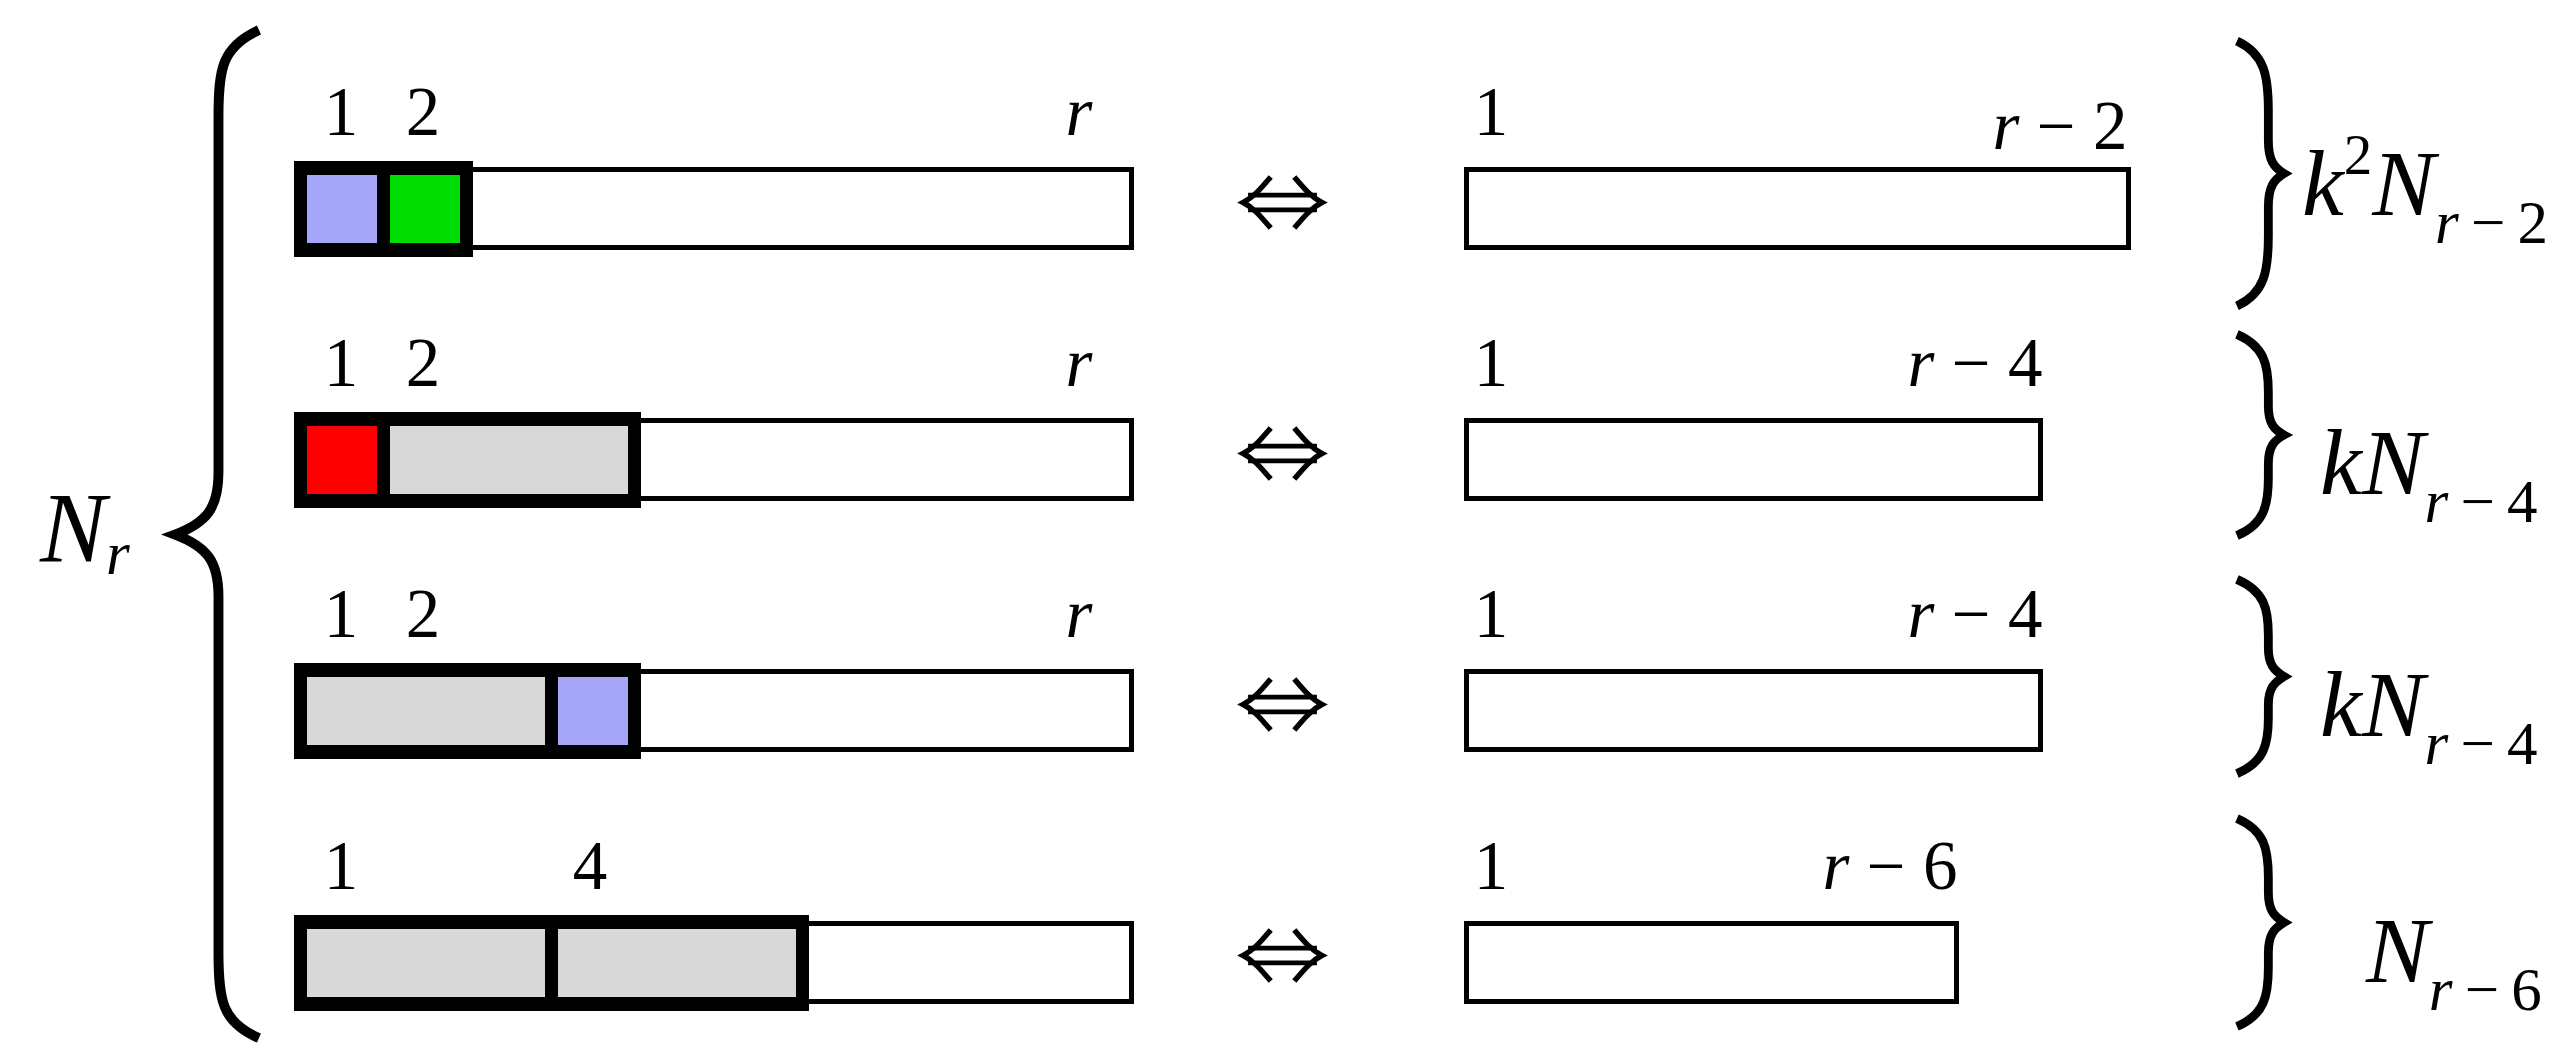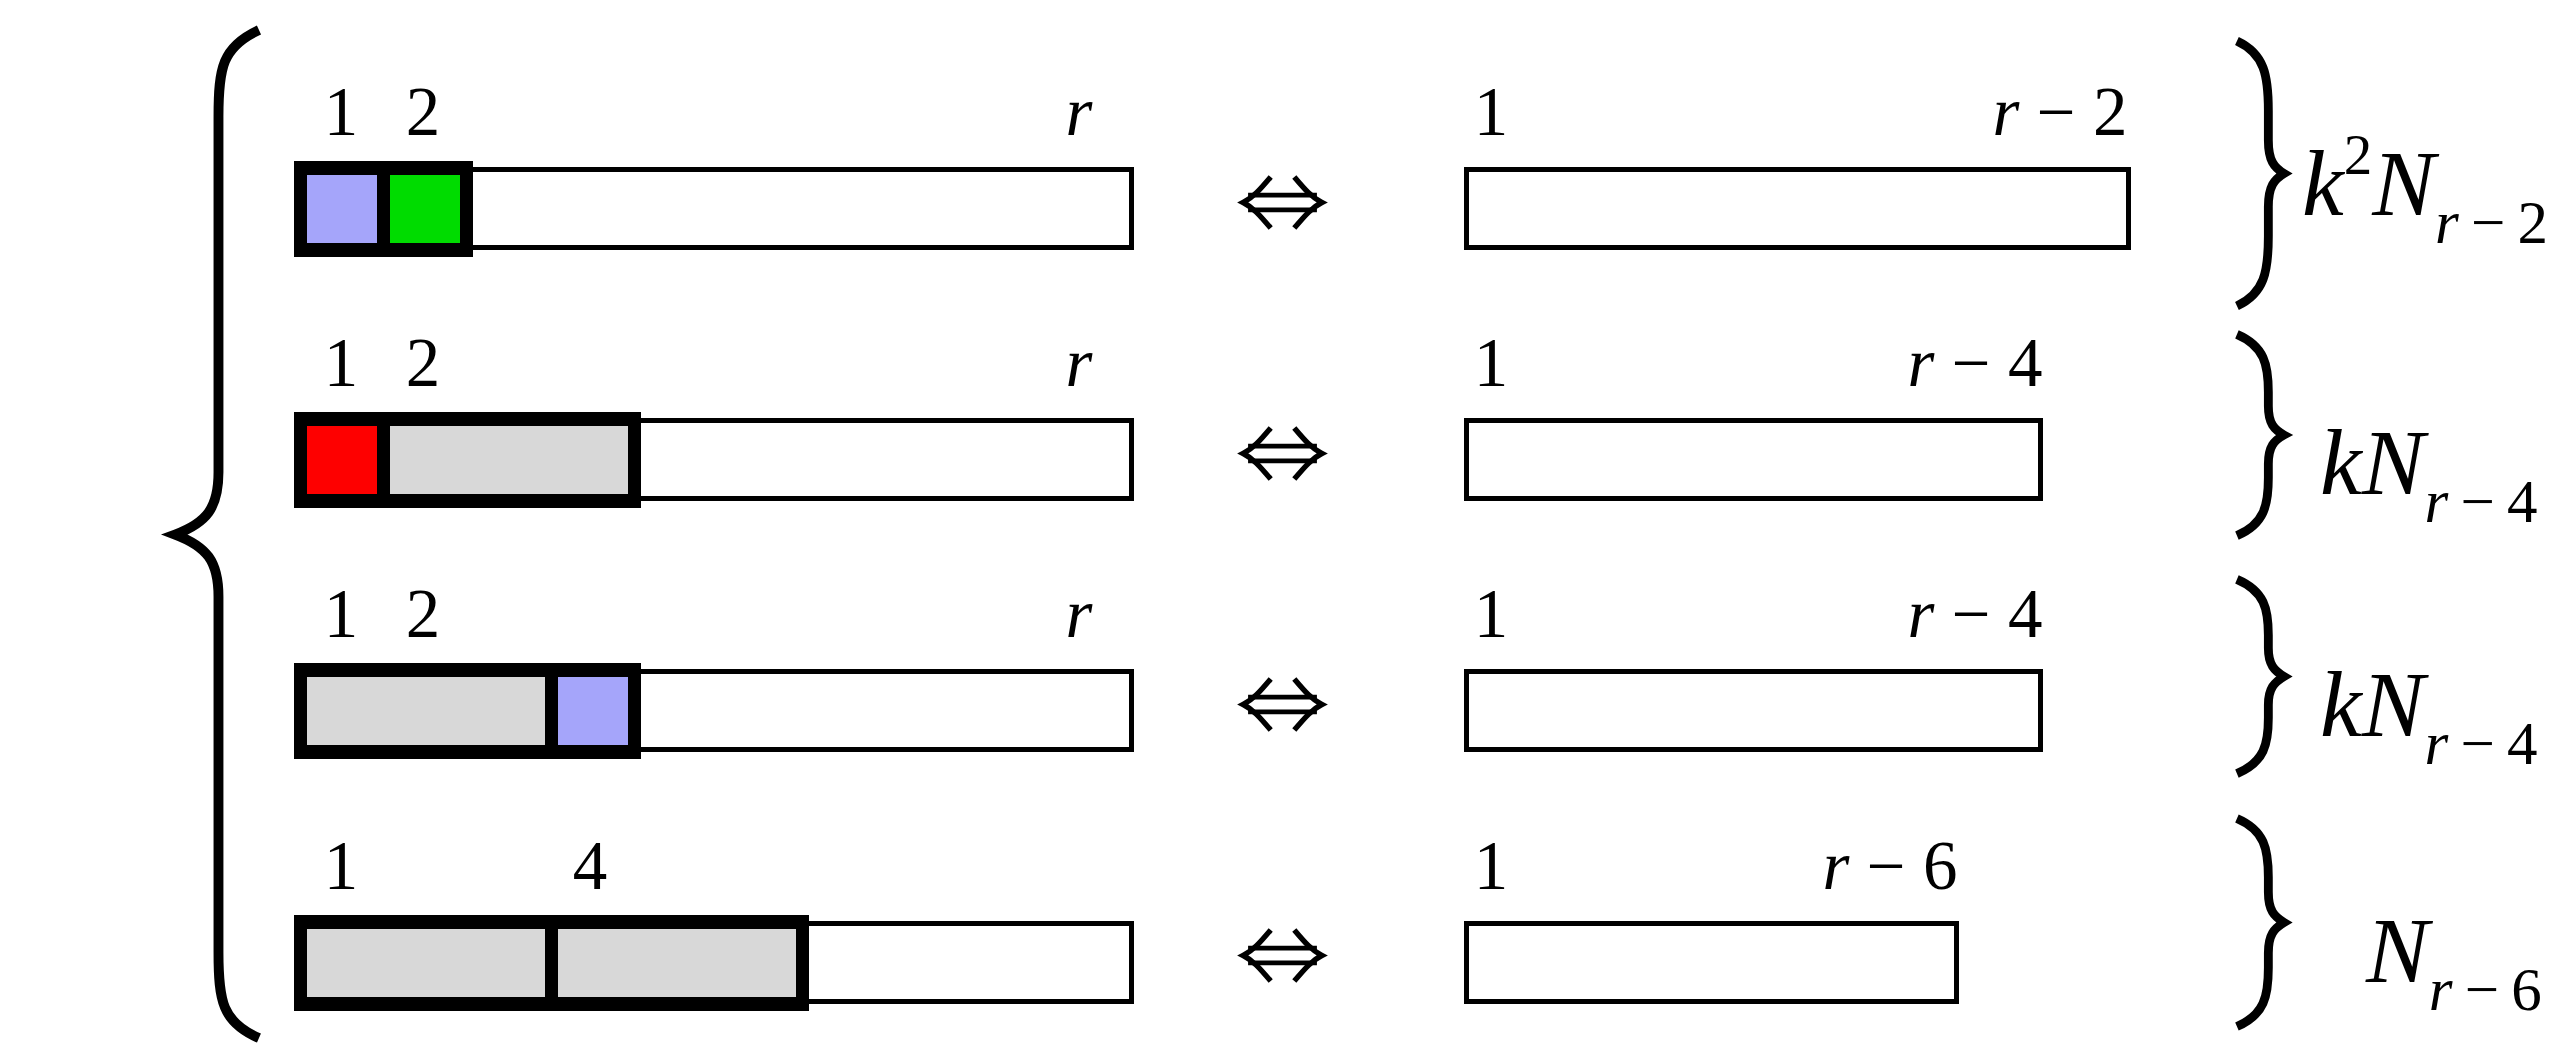--- a/index.html
+++ b/index.html
@@ -18,30 +18,31 @@
   .formula i{font-style:italic;}
   .lhs{position:absolute;left:40px;top:464px;font-size:99px;line-height:128px;}
   .lhs sub{font-size:61px;vertical-align:-0.22em;font-style:italic;}
   .stroke{stroke:#000;fill:none;}
 </style>
 </head>
 <body>
 
 <div id="canvas">
 
+  <div class="lhs"><i class="it">N</i><sub>r</sub></div>
   <svg style="left:168px;top:26px" width="99" height="1019" viewBox="0 0 100 1032">
     <path class="stroke" stroke-width="10" d="M 92,4 C 55,21 51,42 51,92 L 51,452 C 51,488 39,503 7,515 C 39,527 51,542 51,578 L 51,938 C 51,988 55,1009 92,1025"></path>
   </svg>
 
   <div>
     <span class="tick" style="left:341px;top:78px">1</span>
     <span class="tick" style="left:423px;top:78px">2</span>
     <span class="tick it" style="left:1079px;top:78px">r</span>
     <span class="tick" style="left:1491px;top:78px">1</span>
-    <span class="tick" style="left:2060px;top:78px"><i class="it">r</i><span>&nbsp;−&nbsp;2</span></span>
+    <span class="tick" style="left:2060px;top:92px"><i class="it">r</i><span>&nbsp;−&nbsp;2</span></span>
 
     <div class="bar" style="left:296px;top:167px;width:838px"></div>
     <div class="tbox" style="left:294px;top:161px;width:179px">
       <div class="cell" style="left: 13px; width: 70px; background: rgb(165, 165, 250);"></div>
       <div class="cell" style="left: 96px; width: 70px; background: rgb(0, 220, 0);"></div>
     </div>
 
     <svg style="left:1238px;top:173px" width="89" height="59" viewBox="-45 -30 90 60">
       <path class="stroke" stroke-width="5" d="M -35,-7.5 H 35 M -35,7.5 H 35"></path>
       <path class="stroke" stroke-width="5.5" d="M -12,-26 C -23,-13 -30,-5 -40,0 C -30,5 -23,13 -12,26"></path>

